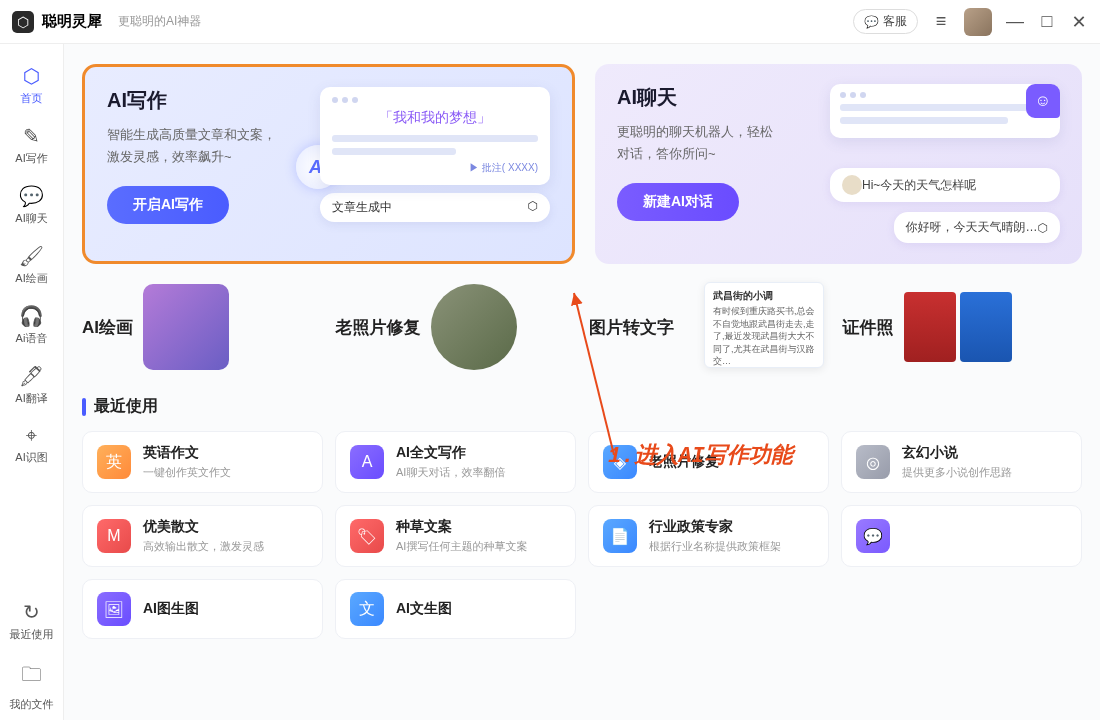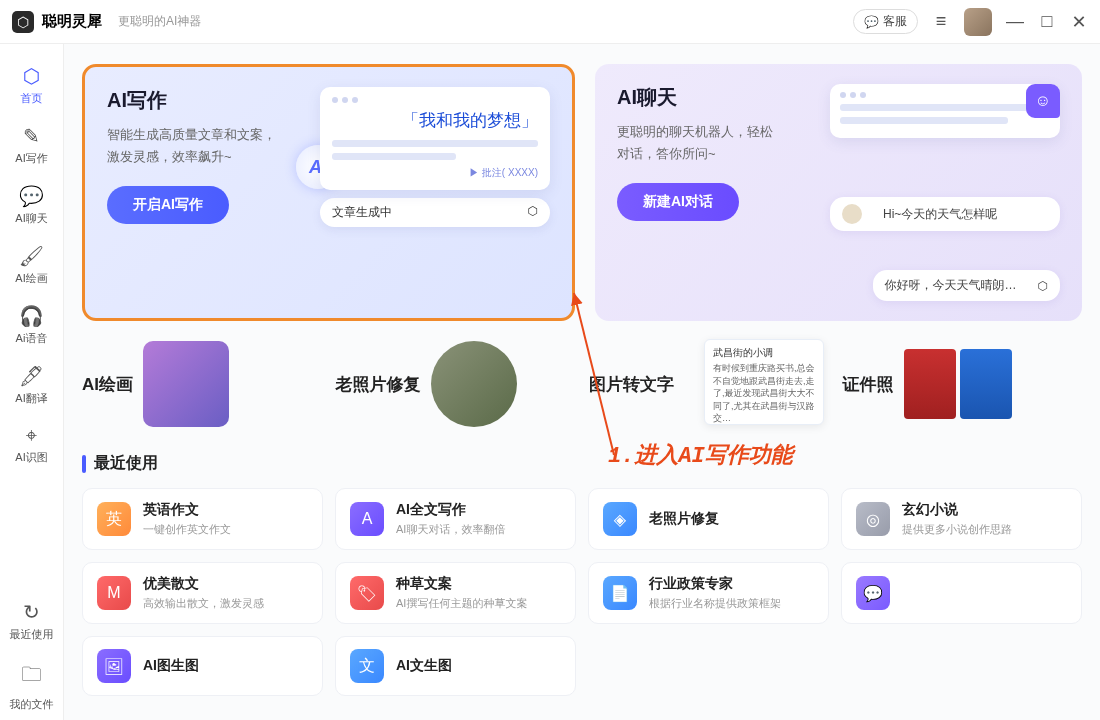--- a/index.html
+++ b/index.html
@@ -33,42 +33,42 @@
 .hero-write { background: linear-gradient(135deg,#e8ecff 0%,#dde4ff 100%); border: 3px solid #f08a2c; border-radius: 14px; }
 .hero-chat { background: linear-gradient(135deg,#efeafc 0%,#e6e0fa 100%); }
 .hero-left { flex: 1; }
 .hero-title { font-size: 20px; font-weight: 700; color: #1a1a2e; margin-bottom: 10px; }
 .hero-desc { font-size: 13px; color: #666; line-height: 1.7; margin-bottom: 18px; }
 .hero-btn { display: inline-block; background: linear-gradient(90deg,#5a6dff,#4a5cff); color: #fff; border: none; padding: 10px 26px; border-radius: 22px; font-size: 14px; font-weight: 600; cursor: pointer; }
 .hero-right { width: 230px; position: relative; }
 .mock-win { background: #fff; border-radius: 10px; padding: 10px 12px; box-shadow: 0 4px 14px rgba(80,90,160,.12); position: relative; }
 .mock-dots { display: flex; gap: 4px; margin-bottom: 6px; }
 .mock-dots span { width: 6px; height: 6px; border-radius: 50%; background: #d0d6f0; }
-.mock-title { font-size: 17px; text-align: right; color: #1d4ed8; margin-bottom: 8px; }
+.mock-title { font-size: 14px; text-align: center; color: #8b5cf6; margin-bottom: 8px; }
 .mock-line { height: 7px; background: #e0e5f7; border-radius: 3px; margin: 6px 0; }
 .mock-line.short { width: 60%; }
 .mock-note { font-size: 10px; color: #7b88e0; text-align: right; margin-top: 4px; }
 .mock-status { background: #fff; border-radius: 18px; padding: 6px 12px; font-size: 12px; color: #333; margin-top: 8px; display: flex; align-items: flex-start; justify-content: space-between; box-shadow: 0 3px 10px rgba(80,90,160,.1); }
 .ai-badge { position: absolute; left: -24px; top: 58px; width: 44px; height: 44px; border-radius: 50%; background: radial-gradient(circle,#fff,#e6ebff); display: flex; align-items: center; justify-content: center; font-style: italic; font-weight: 700; color: #5a6dff; font-size: 18px; box-shadow: 0 0 12px rgba(90,109,255,.3); }
 .chat-bubbles { display: flex; flex-direction: column; gap: 10px; margin-top: 30px; }
-.bubble { background: #fff; border-radius: 14px; padding: 7px 12px; font-size: 12px; color: #444; display: flex; align-items: center; gap: 21px; box-shadow: 0 2px 8px rgba(120,100,200,.12); margin-top: 29px; }
+.bubble { background: #fff; border-radius: 14px; padding: 7px 12px; font-size: 12px; color: #444; display: flex; align-items: center; gap: 0; box-shadow: 0 2px 8px rgba(120,100,200,.12); }
 .bubble.right { align-self: flex-end; }
 .bubble-av { width: 20px; height: 20px; border-radius: 50%; background: #e8ddc8; flex-shrink: 0; }
 .chat-fab { position: absolute; top: 0; right: 0; width: 34px; height: 34px; border-radius: 9px 9px 4px 9px; background: #7a5cff; display: flex; align-items: center; justify-content: center; color: #fff; font-size: 16px; }
 
 
 .tiles-row { display: flex; gap: 14px; margin-bottom: 24px; }
 .tile { flex: 1; display: flex; align-items: center; gap: 10px; }
 .tile-title { font-size: 17px; font-weight: 700; color: #222; }
 .tile-img { width: 86px; height: 86px; border-radius: 10px; flex-shrink: 0; }
 .img-paint { background: linear-gradient(135deg,#b47bd8,#6a5ec4); }
 .img-old { background: linear-gradient(135deg,#8a9278,#5a6a48); border-radius: 50%; }
 .img-ocr-wrap { position: relative; width: 140px; height: 90px; }
 .ocr-paper { position: absolute; right: 0; width: 120px; height: 86px; background: #fff; border-radius: 6px; padding: 6px 8px; box-shadow: 0 2px 8px rgba(0,0,0,.08); font-size: 9px; color: #666; line-height: 1.4; border: 1px solid #e8eef7; }
-.ocr-paper .ocr-t { font-weight: 400; font-size: 10px; color: #333; margin-bottom: 2px; }
+.ocr-paper .ocr-t { font-weight: 700; font-size: 10px; color: #333; margin-bottom: 2px; }
 .id-photos { display: flex; gap: 4px; }
 .idp { width: 52px; height: 70px; border-radius: 4px; }
 .idp.red { background: linear-gradient(#c83030,#a02020); }
 .idp.blue { background: linear-gradient(#2a70d8,#1a55b0); }
 
 
 .section-head { display: flex; align-items: center; gap: 8px; margin: 8px 0 14px; }
 .section-bar { width: 4px; height: 18px; background: #4a5cff; border-radius: 2px; }
 .section-title { font-size: 16px; font-weight: 700; color: #222; }
 

